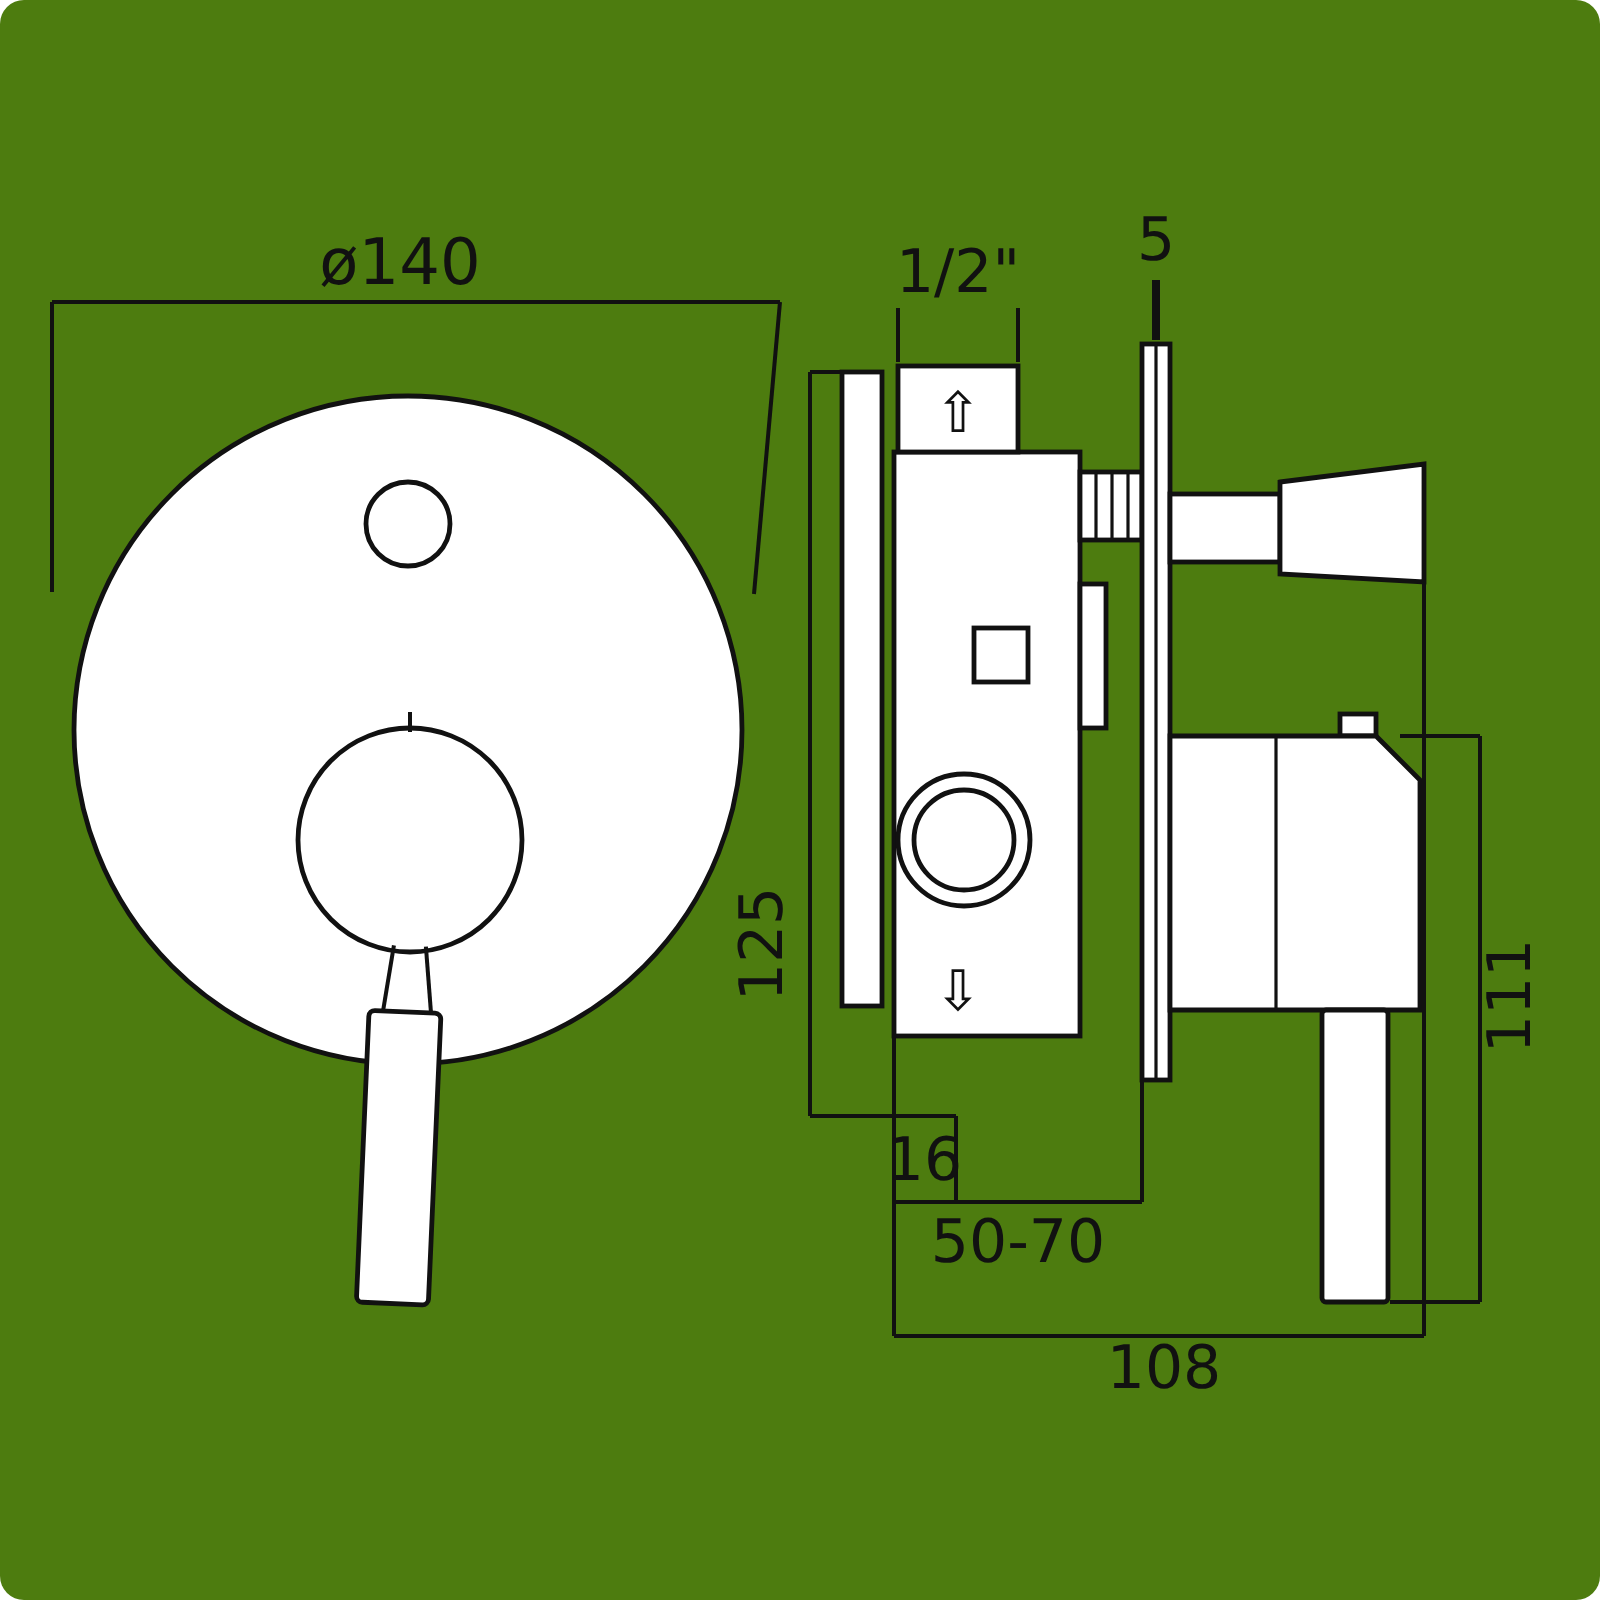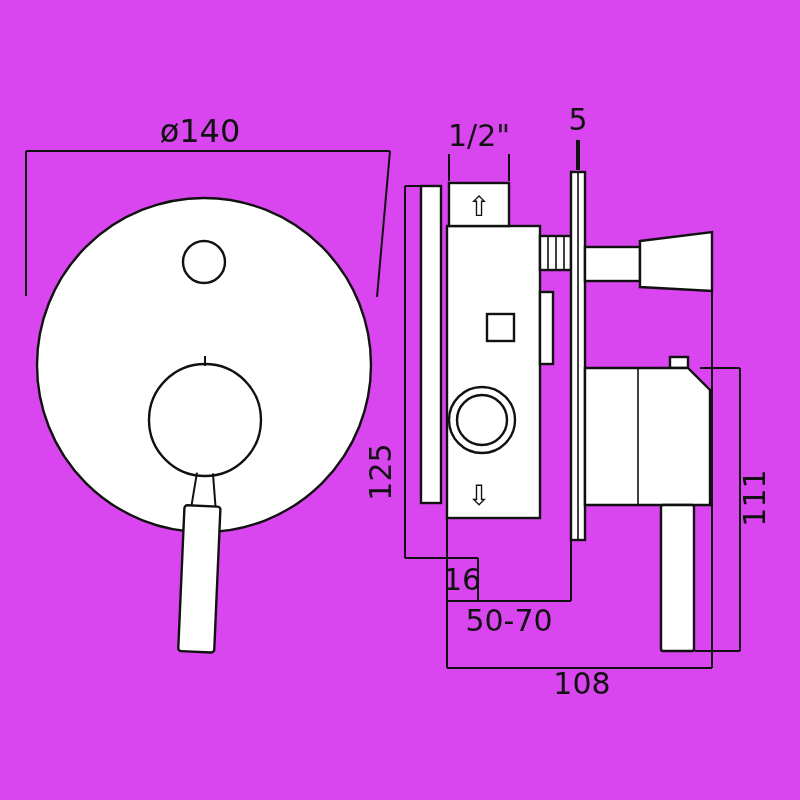--- a/index.html
+++ b/index.html
@@ -4,22 +4,23 @@
 <style>
   html, body {
     margin: 0;
     padding: 0;
     background: #ffffff;
   }
   .canvas {
     width: 800px;
     height: 800px;
     position: relative;
-    background: #d946ef;
+    background: #4d7c0f;
     overflow: hidden;
+    border-radius: 12px;
   }
   svg {
     display: block;
   }
   svg text {
     font-family: "DejaVu Sans", "Liberation Sans", sans-serif;
     fill: #111111;
   }
   .dim-text {
     font-size: 30px;

